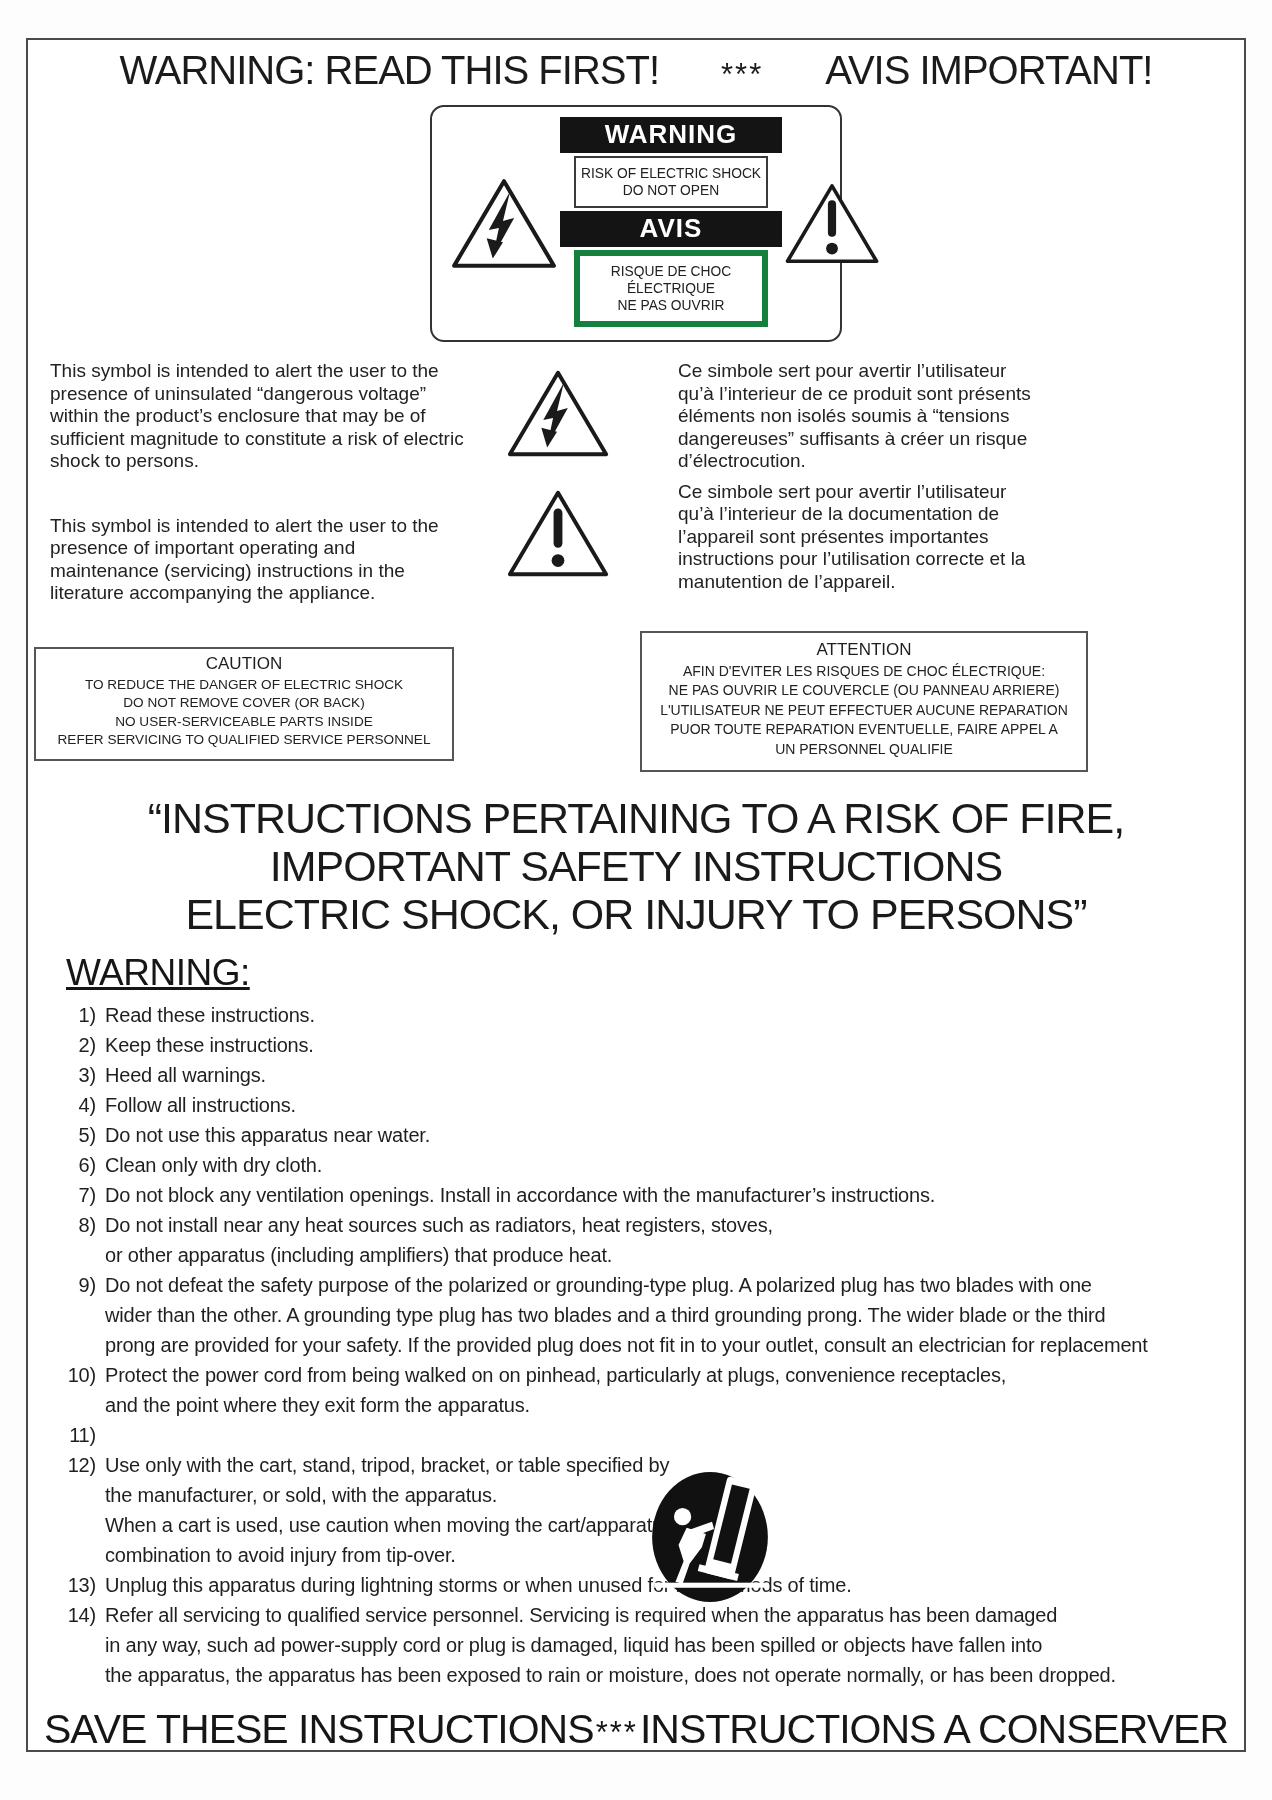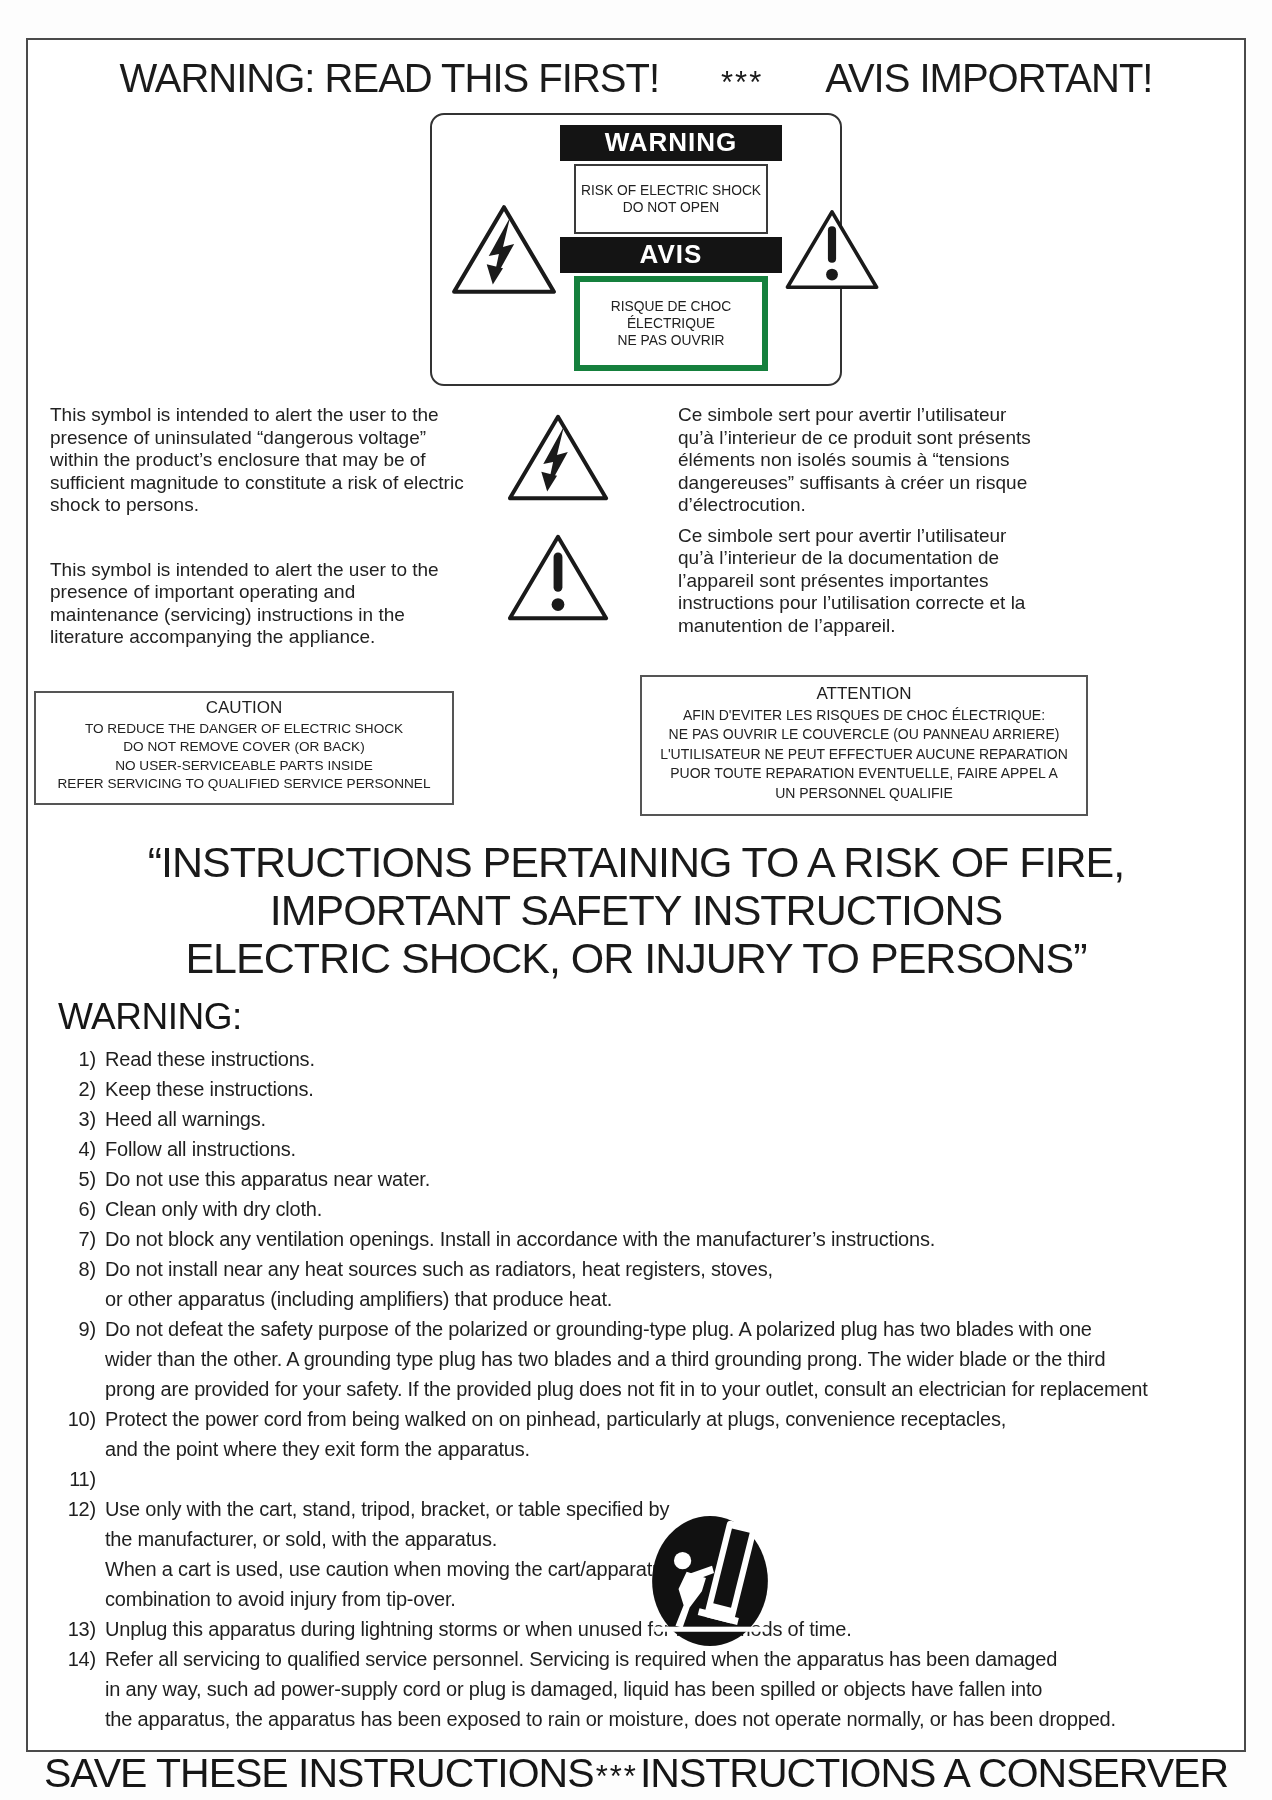--- a/index.html
+++ b/index.html
@@ -8,39 +8,39 @@
     font-family:"Liberation Sans","DejaVu Sans",sans-serif;color:#1f1f1f;
     margin:0 auto;overflow:hidden;
   }
   .frame{
     position:absolute;left:26px;right:26px;top:38px;bottom:48px;
     border:2px solid #4a4a4a;background:#fff;
   }
   
   .title-row{
     display:flex;justify-content:center;align-items:flex-start;
-    gap:62px;margin-top:16px;font-size:40px;letter-spacing:-1px;color:#1b1b1b;
+    gap:62px;margin-top:8px;font-size:40px;letter-spacing:-1px;color:#1b1b1b;
     white-space:nowrap;
   }
   .title-sep{font-size:31px;transform:translateY(9px);letter-spacing:2px;}
   
   .warn-box{
     width:412px;margin:12px auto 0;border:2px solid #333;border-radius:14px;
     display:flex;align-items:center;justify-content:space-between;
     padding:10px 16px;box-sizing:border-box;background:#fff;
   }
   .warn-box svg.tri{flex:none;}
   .warn-center{width:222px;flex:none;}
   .warn-bar{
     background:#141414;color:#fff;font-weight:bold;text-align:center;
     font-size:26px;letter-spacing:1px;padding:2px 0 3px;
   }
   .warn-wbox{
     border:2px solid #3a3a3a;margin:3px 14px;text-align:center;
-    font-size:13.8px;line-height:17px;padding:16px 1px;color:#222;
+    font-size:13.8px;line-height:17px;padding:7px 1px;color:#222;
   }
   .warn-wbox.last{border:6px solid #15803d;}
   
   .symbols{
     display:grid;grid-template-columns:432px 152px 1fr;
     padding:0 22px;margin-top:18px;
   }
   .symbols p{margin:0;font-size:19px;line-height:22.5px;color:#222;}
   .sym-en p{width:418px;}
   .sym-en .p1{margin-bottom:42px;}
@@ -57,21 +57,21 @@
   .caution .cbox-line{font-size:13.6px;line-height:18.5px;color:#222;}
   .attention .cbox-line{font-size:14px;line-height:19.5px;color:#222;}
   
   .safety-heading{
     text-align:center;margin-top:22px;font-size:43px;line-height:48px;
     letter-spacing:-1px;color:#1a1a1a;
   }
   
   .warning-heading{
     font-size:37px;letter-spacing:-0.5px;color:#161616;
-    padding-left:22px;margin:14px 8px 6px;
+    padding-left:22px;margin:14px 16px 6px;text-decoration:underline;
   }
   .instructions{position:relative;padding:0 10px 0 22px;font-size:20px;letter-spacing:-0.2px;}
   .inst{display:flex;}
   .inst-num{flex:none;width:46px;text-align:right;margin-right:9px;line-height:30px;}
   .inst-body div{line-height:30px;}
   .cart-badge{position:absolute;top:470px;left:620px;width:124px;height:134px;}
   
   .footer-row{
     display:flex;justify-content:space-between;align-items:flex-start;
     padding:16px 16px 0 16px;font-size:41px;letter-spacing:-1px;color:#161616;

